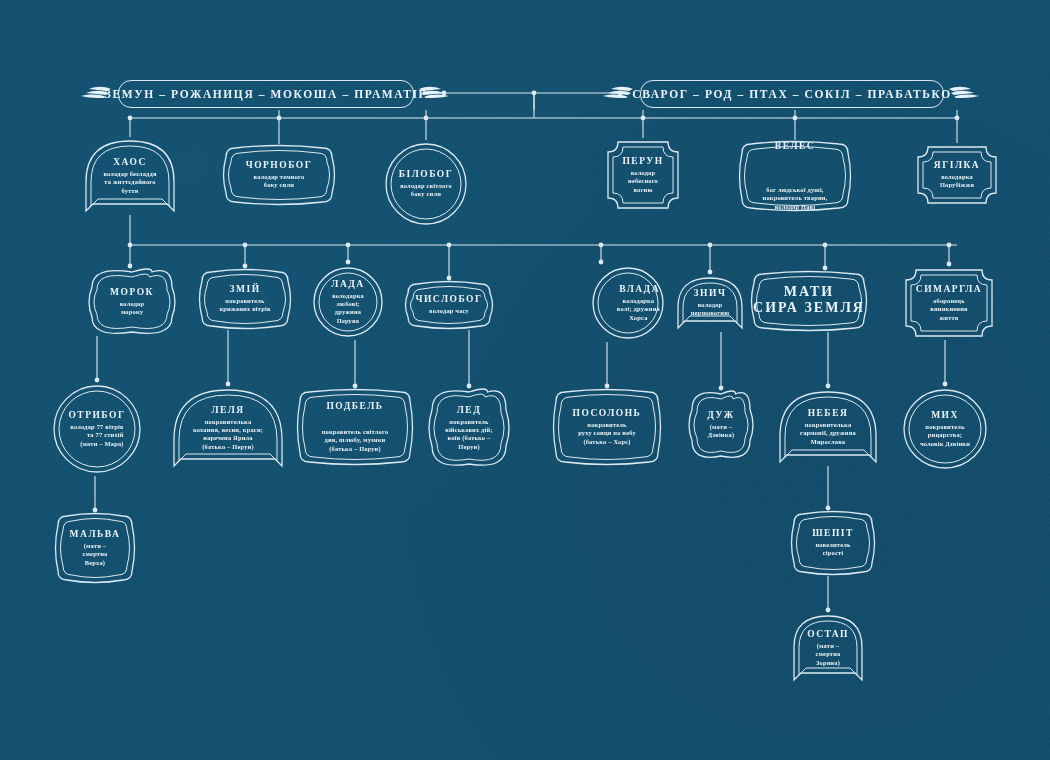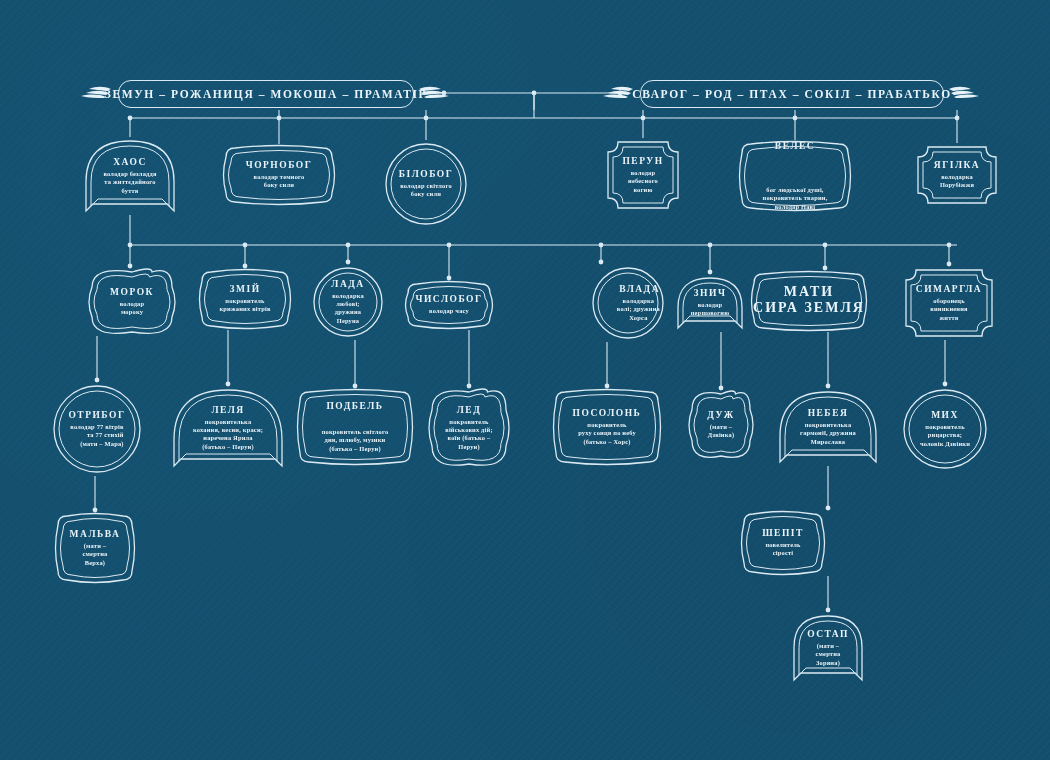--- a/index.html
+++ b/index.html
@@ -609,21 +609,21 @@
       Q78 36 73 54
       Q73 63 64 63
       Q41 68 18 63
       Q9 63 9 54
       Q4 36 9 18
       Q9 9 18 9 Z" stroke="#dbeaf2" fill="none" stroke-width="1"></path>
           </svg></div>
         <div class="ttl">МАЛЬВА</div>
         <div class="sub">(мати –<br>смертна<br>Верха)</div>
       </div>
-      <div class="node" style="left: 740px; top: 510px; width: 86px; height: 66px;">
+      <div class="node" style="left: 790px; top: 510px; width: 86px; height: 66px;">
         <div class="frame"><svg width="86" height="66" viewBox="0 0 86 66">
             <path d="M13 4
       Q43 -1 73 4
       Q82 4 82 13
       Q87 33 82 53
       Q82 62 73 62
       Q43 67 13 62
       Q4 62 4 53
       Q-1 33 4 13
       Q4 4 13 4 Z" stroke="#dbeaf2" fill="none" stroke-width="1.3"></path>

